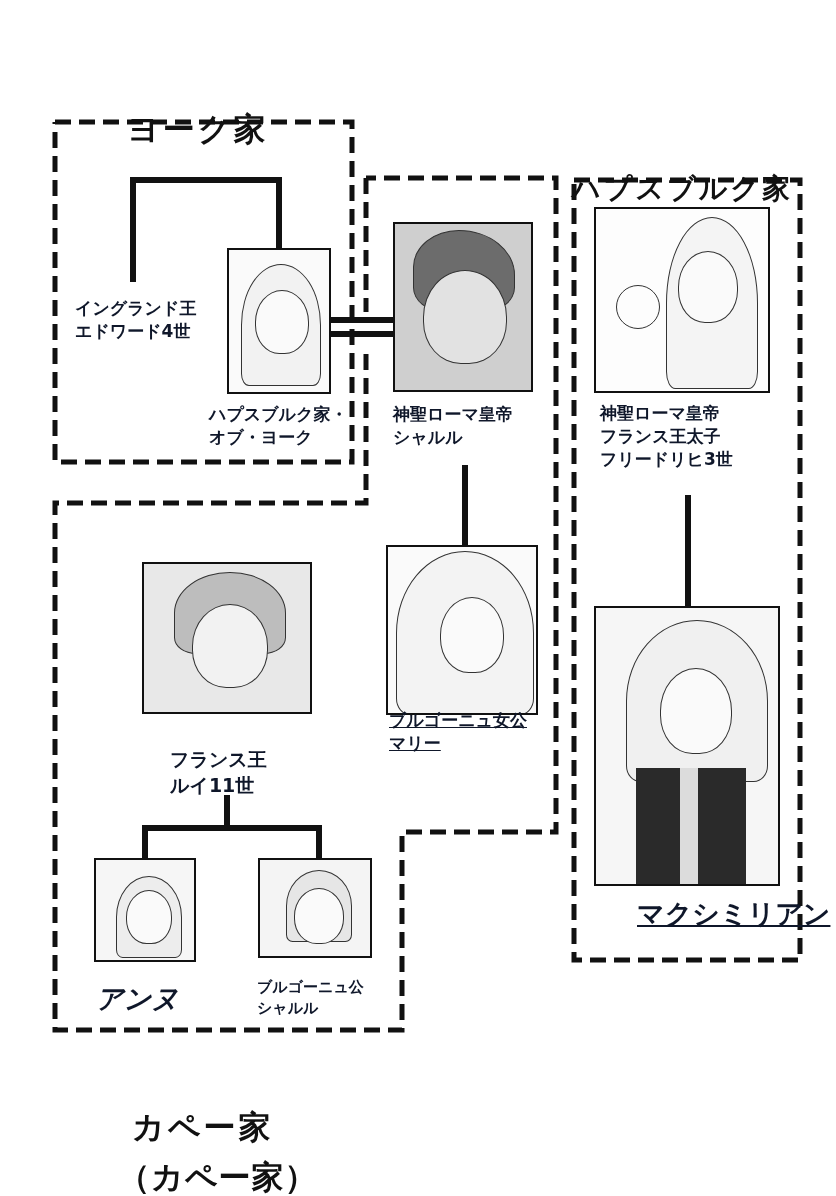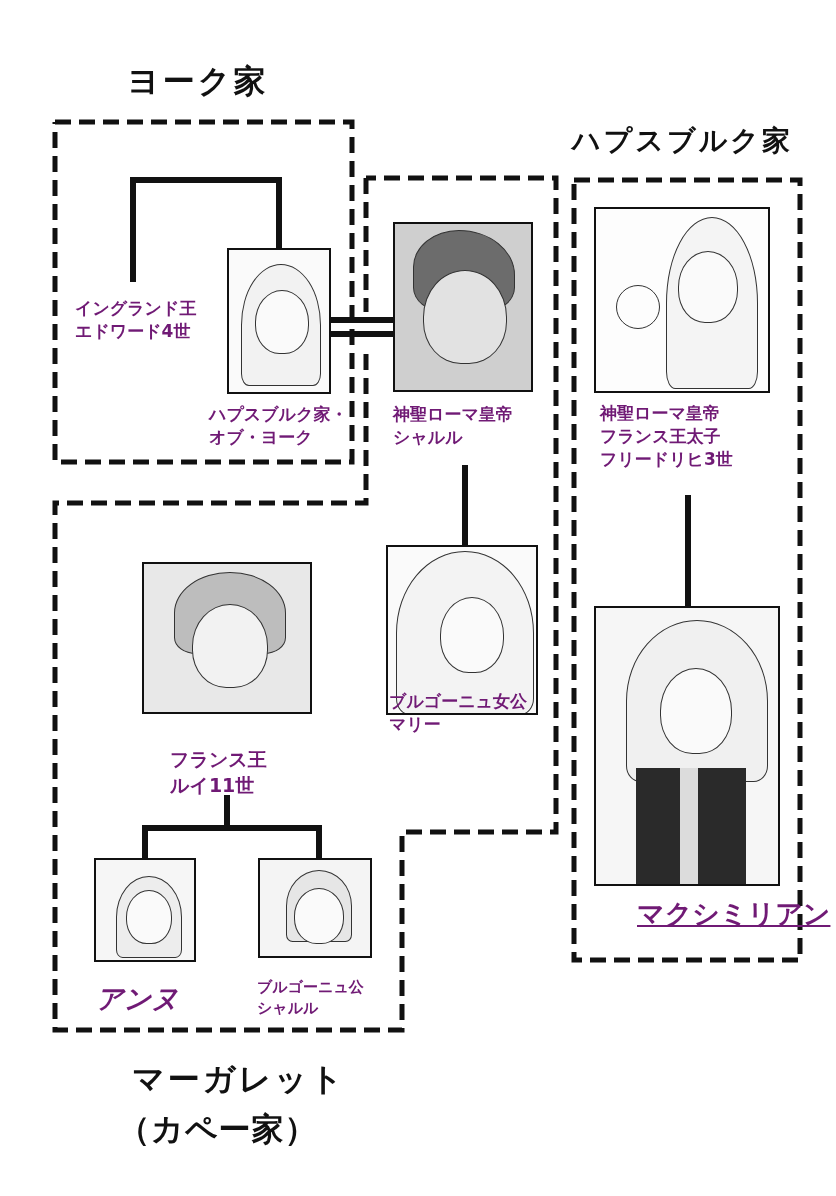--- a/index.html
+++ b/index.html
@@ -1,22 +1,22 @@
 <!DOCTYPE html>
 <html><head>
 <meta charset="utf-8">
 <style>
   html, body { margin:0; padding:0; background:#ffffff; }
   body { width:836px; height:1196px; position:relative; overflow:hidden; font-family:"DejaVu Sans", sans-serif; color:#111; }
   svg.lines { position:absolute; left:0; top:0; width:836px; height:1196px; }
-  .house-title { position:absolute; font-family:Liberation Serif, serif; font-weight:bold; color:#111; letter-spacing:3px; white-space:nowrap; }
+  .house-title { position:absolute; font-family:Liberation Serif, serif; font-weight:bold; color:#111; letter-spacing:3px; white-space:nowrap;margin-top:48px; }
   .portrait { position:absolute; border:2px solid #111; box-sizing:border-box; overflow:hidden; }
   .portrait .face { position:absolute; border-radius:50% 50% 45% 45%; border:1.5px solid #333; background:#fafafa; }
   .portrait .hair { position:absolute; border-radius:50% 50% 10% 10%; border:1.5px solid #333; }
-  .label { position:absolute; font-weight:bold; font-size:17px; line-height:23px; white-space:nowrap; color:#701a75; }
+  .label { position:absolute; font-weight:bold; font-size:17px; line-height:23px; white-space:nowrap; color:#0f172a; }
   .label span { display:block; }
 </style>
 </head>
 <body>
 
 <svg class="lines" viewBox="0 0 836 1196">
   <g fill="none" stroke="#111" stroke-width="5" stroke-dasharray="16 8">
 
     <polyline points="55,122 352,122 352,462 55,462 55,122"></polyline>
 
@@ -36,21 +36,21 @@
 
     <line x1="688" y1="495" x2="688" y2="606"></line>
 
     <line x1="227" y1="795" x2="227" y2="828"></line>
     <polyline points="145,858 145,828 319,828 319,858"></polyline>
   </g>
 </svg>
 
 <div class="house-title" style="left:127px; top:60px; font-size:32px;">ヨーク家</div>
 <div class="house-title" style="left:572px; top:122px; font-size:28px;">ハプスブルク家</div>
-<div class="house-title" style="left:132px; top:1058px; font-size:32px;">マーガレット</div>
+<div class="house-title" style="left:132px; top:1058px; font-size:32px;">カペー家</div>
 <div class="house-title" style="left:118px; top:1108px; font-size:32px; letter-spacing:1px;">（カペー家）</div>
 
 <div class="portrait" style="left:227px; top:248px; width:104px; height:146px; background:#fafafa;">
   <div class="hair" style="left:12px; top:14px; width:78px; height:120px; background:#f2f2f2;"></div>
   <div class="face" style="left:26px; top:40px; width:52px; height:62px;"></div>
 </div>
 <div class="label" style="left:209px; top:403px;">
   <span>ハプスブルク家・</span>
     <span>オブ・ヨーク</span>
 </div>
@@ -77,21 +77,21 @@
 <div class="label" style="left:600px; top:402px;">
   <span>神聖ローマ皇帝</span>
     <span>フランス王太子</span>
     <span>フリードリヒ3世</span>
 </div>
 
 <div class="portrait" style="left:386px; top:545px; width:152px; height:170px; background:#fafafa;">
   <div class="hair" style="left:8px; top:4px; width:136px; height:162px; background:#f3f3f3;"></div>
   <div class="face" style="left:52px; top:50px; width:62px; height:74px;"></div>
 </div>
-<div class="label" style="left:389px; top:690px;">
+<div class="label" style="left:389px; top:709px;text-decoration:underline;">
   <span>ブルゴーニュ女公</span>
     <span>マリー</span>
 </div>
 
 <div class="portrait" style="left:594px; top:606px; width:186px; height:280px; background:#f6f6f6;">
   <div class="hair" style="left:30px; top:12px; width:140px; height:160px; background:#f0f0f0;"></div>
   <div class="face" style="left:64px; top:60px; width:70px; height:84px;"></div>
   <div style="position:absolute; left:40px; top:160px; width:110px; height:120px; background:#2a2a2a;"></div>
   <div style="position:absolute; left:84px; top:160px; width:18px; height:120px; background:#dcdcdc;"></div>
 </div>

